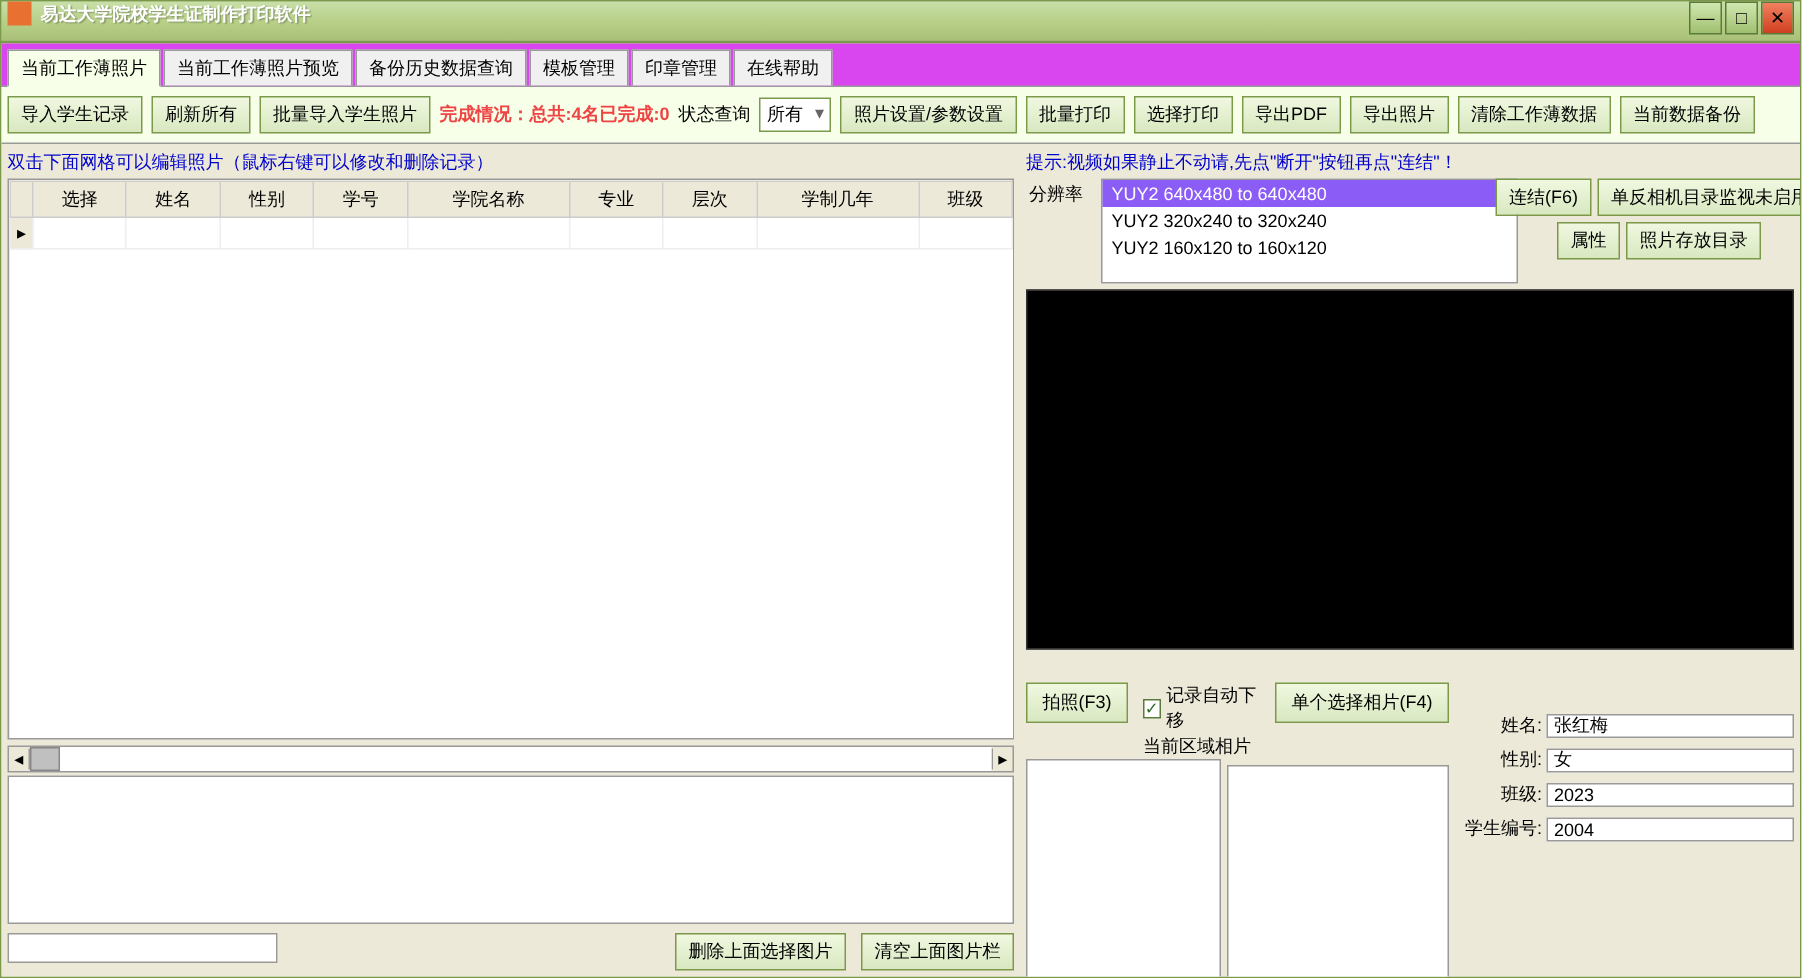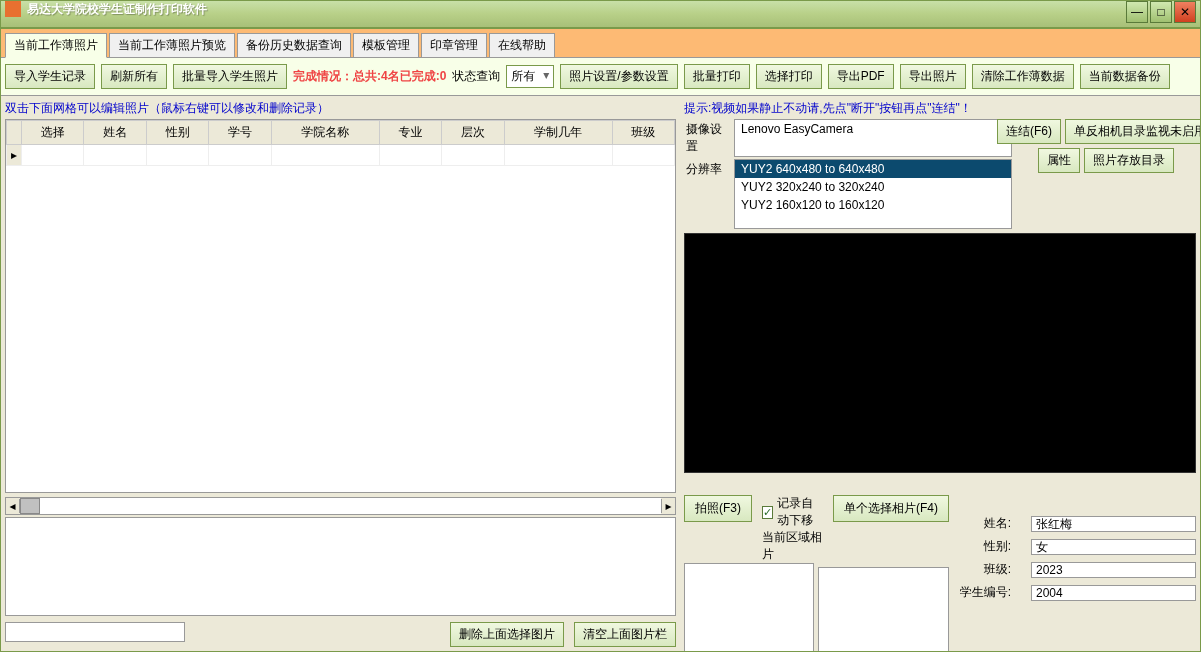--- a/index.html
+++ b/index.html
@@ -3,21 +3,21 @@
 <meta charset="utf-8">
 <style>
 * { box-sizing: border-box; margin: 0; padding: 0; font-family: "SimSun", "Microsoft YaHei", sans-serif; font-size: 12px; }
 body { background: #ece9d8; width: 1201px; height: 652px; overflow: hidden; position: relative; }
 .titlebar { height: 28px; background: linear-gradient(to bottom, #c8e0a8, #b8d088, #a8c078); display: flex; padding: 0 4px; border: 1px solid #7a9a4a; }
 .titlebar-icon { width: 16px; height: 16px; background: #e87030; margin-right: 6px; }
 .titlebar-text { flex: 1; color: #fff; font-weight: bold; text-shadow: 1px 1px 1px rgba(0,0,0,0.3); }
 .win-btn { width: 22px; height: 22px; margin-left: 2px; display: flex; align-items: center; justify-content: center; border: 1px solid #5a7a3a; background: linear-gradient(to bottom, #d0e8b0, #a0c070); cursor: pointer; }
 .win-close { background: linear-gradient(to bottom, #f08060, #d04020); }
 .main { border: 1px solid #7a9a4a; height: 624px; display: flex; flex-direction: column; }
-.tabs { background: #fdba74; display: flex; border-bottom: 1px solid #999; padding: 4px 4px 0 4px; }
+.tabs { background: #d946ef; display: flex; border-bottom: 1px solid #999; padding: 4px 4px 0 4px; }
 .tab { padding: 3px 8px; border: 1px solid #999; border-bottom: none; background: #f0f0f0; cursor: pointer; margin-right: 2px; }
 .tab.active { background: #f8ffe8; border-bottom: 1px solid #f8ffe8; margin-bottom: -1px; }
 .toolbar { background: #f8ffe8; padding: 6px 4px; display: flex; align-items: center; gap: 6px; flex-wrap: wrap; border-bottom: 1px solid #999; }
 .btn { padding: 3px 8px; border: 1px solid #7a9a4a; background: linear-gradient(to bottom, #f0f8e0, #d8e8c0); cursor: pointer; white-space: nowrap; }
 .status-text { color: #ef4444; font-weight: bold; }
 .combo { border: 1px solid #7a9a4a; background: #fff; padding: 2px 18px 2px 4px; position: relative; display: inline-block; }
 .combo::after { content: '▾'; position: absolute; right: 4px; top: 2px; color: #666; }
 .content { flex: 1; display: flex; background: #ece9d8; overflow: hidden; }
 .left-panel { flex: 1; display: flex; flex-direction: column; padding: 4px; min-width: 0; }
 .instruction { color: #0000cc; margin-bottom: 2px; }
@@ -34,31 +34,31 @@
 .hslider-thumb { width: 20px; height: 100%; background: #c0c0c0; border: 1px solid #888; }
 .lower-content { flex: 1; background: #fff; border: 1px solid #999; margin-top: 2px; }
 .lower-btns { display: flex; justify-content: flex-end; gap: 10px; margin-top: 6px; }
 .lower-input { width: 180px; border: 1px solid #999; background: #fff; height: 20px; }
 .right-panel { width: 520px; padding: 4px; display: flex; flex-direction: column; }
 .hint { color: #0000cc; margin-bottom: 2px; }
 .cam-row { display: flex; align-items: flex-start; gap: 4px; margin-bottom: 4px; }
 .cam-label { width: 50px; background: #ece9d8; padding: 2px; }
 .cam-select { flex: 1; border: 1px solid #999; background: #fff; }
 .cam-select-item { padding: 2px 6px; }
-.cam-select-item.sel { background: #0c4a6e; color: #fff; }
+.cam-select-item.sel { background: #8b5cf6; color: #fff; }
 .cam-side { width: 180px; display: flex; flex-direction: column; gap: 4px; align-items: center; }
 .cam-side-row { display: flex; gap: 4px; }
 .cam-side-row .btn { flex: 1; text-align: center; }
 .preview { flex: 1; background: #000; border: 1px solid #333; min-height: 240px; }
 .photo-section { display: flex; gap: 6px; margin-top: 6px; }
 .photo-left { width: 300px; display: flex; flex-direction: column; }
 .photo-top { display: flex; align-items: flex-start; gap: 10px; margin-top: 16px; }
 .photo-captured { flex: 1; height: 180px; background: #fff; border: 1px solid #999; margin-top: 4px; }
 .photo-right { flex: 1; display: flex; flex-direction: column; gap: 6px; padding-top: 4px; }
-.field-row { display: flex; align-items: flex-end; gap: 20px; }
+.field-row { display: flex; align-items: center; gap: 3px; }
 .field-row label { width: 56px; text-align: right; }
 .field-row input { flex: 1; border: 1px solid #999; background: #fff; padding: 2px 4px; height: 16px; }
 .checkbox-row { display: flex; align-items: center; gap: 4px; }
 .chk { width: 13px; height: 13px; border: 1px solid #5a7a3a; background: #fff; display: inline-flex; align-items: center; justify-content: center; color: #2a6a2a; font-size: 11px; }
 .btn-sm { padding: 4px 10px; }
 .single-photo-area { width: 130px; height: 180px; background: #fff; border: 1px solid #999; }
 </style>
 </head>
 <body>
 
@@ -149,24 +149,20 @@
           <div class="btn">清空上面图片栏</div>
         </div>
       </div>
     </div>
 
     <div class="right-panel">
       <div class="hint">提示:视频如果静止不动请,先点"断开"按钮再点"连结"！</div>
 
       <div class="cam-row">
         <div style="flex:1">
-          <div style="display:flex;margin-bottom:2px">
-            <div class="cam-label">摄像设置</div>
-            <div class="cam-select" style="padding:2px 6px">Lenovo EasyCamera</div>
-          </div>
           <div style="display:flex">
             <div class="cam-label">分辨率</div>
             <div class="cam-select" style="height:70px">
               <div class="cam-select-item sel">YUY2 640x480 to 640x480</div>
               <div class="cam-select-item">YUY2 320x240 to 320x240</div>
               <div class="cam-select-item">YUY2 160x120 to 160x120</div>
             </div>
           </div>
         </div>
         <div class="cam-side">

